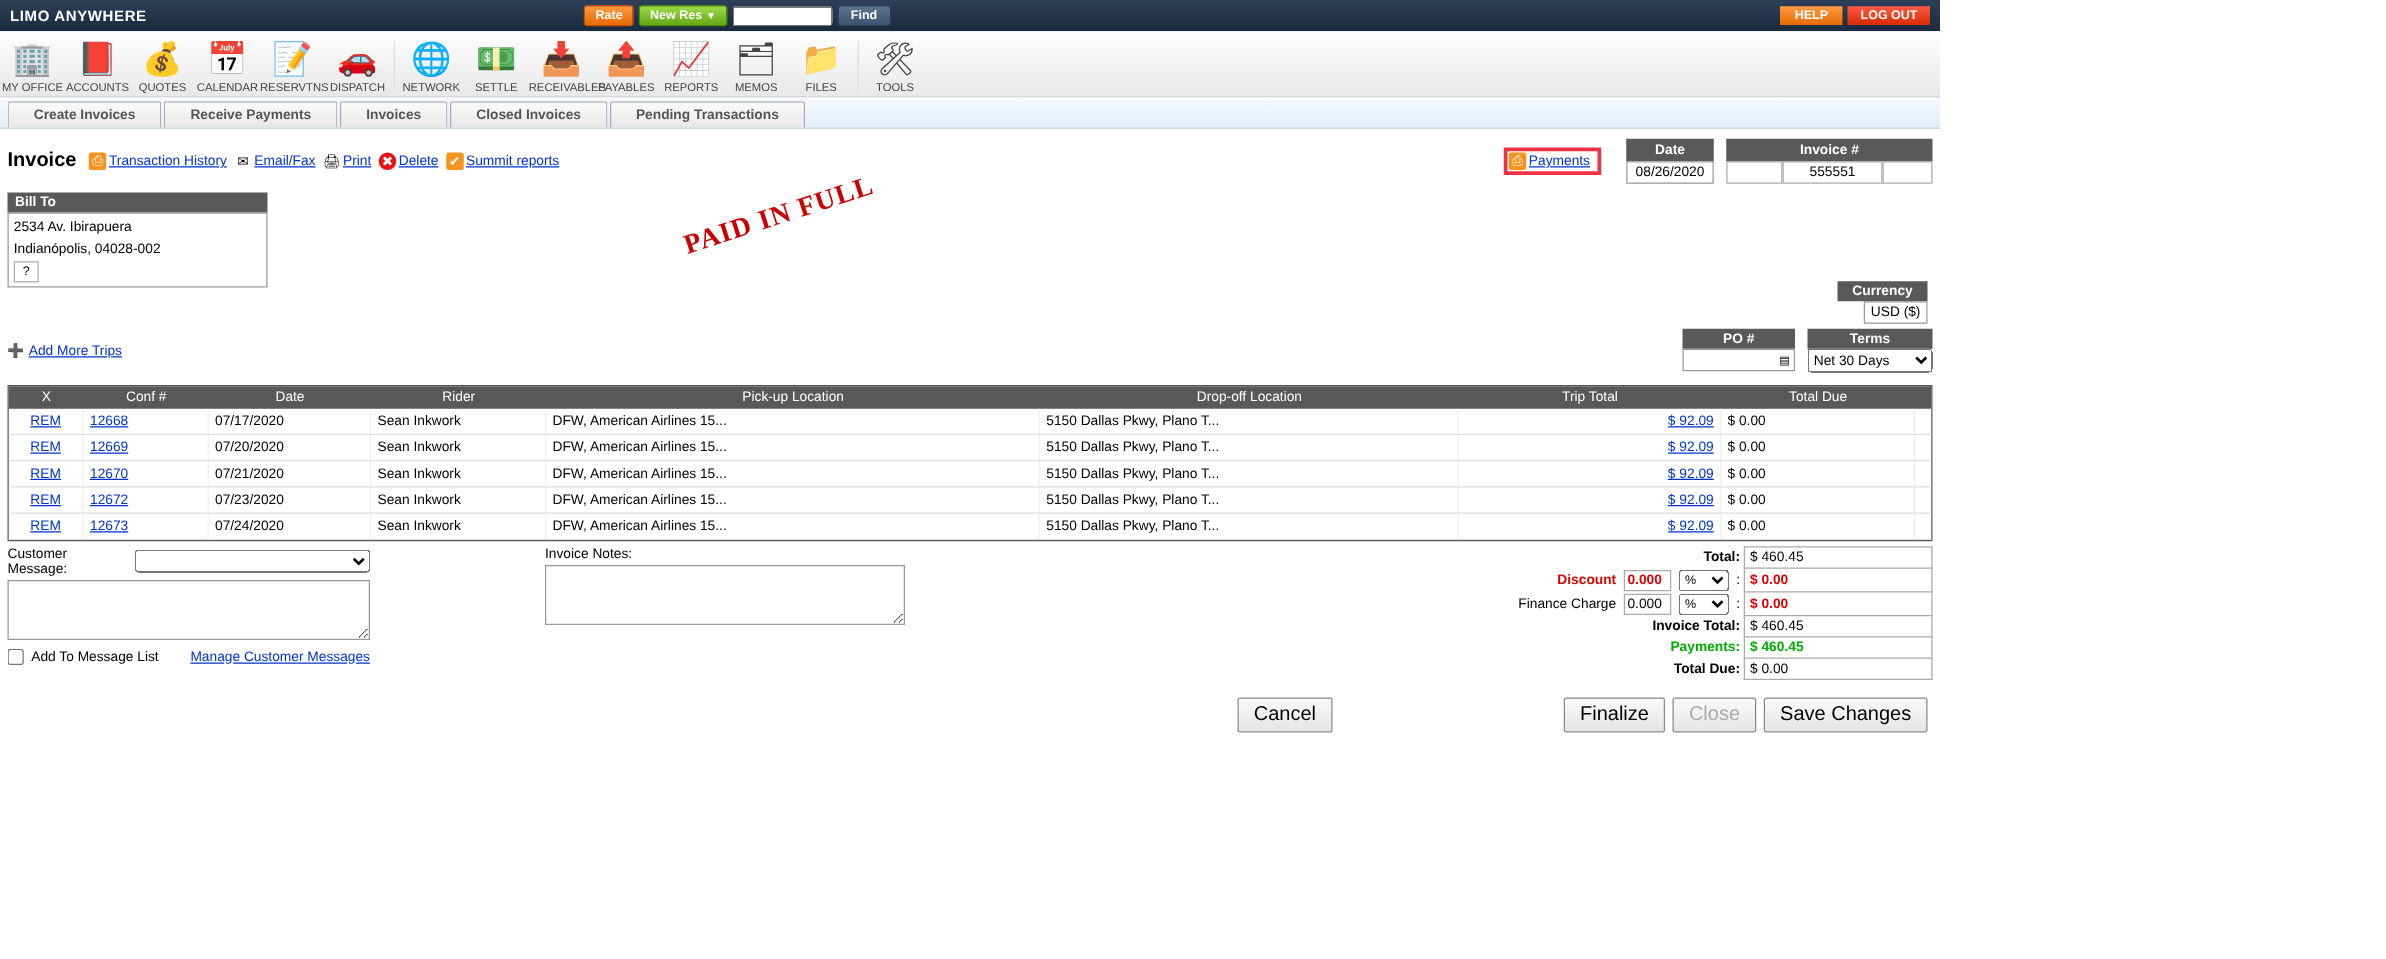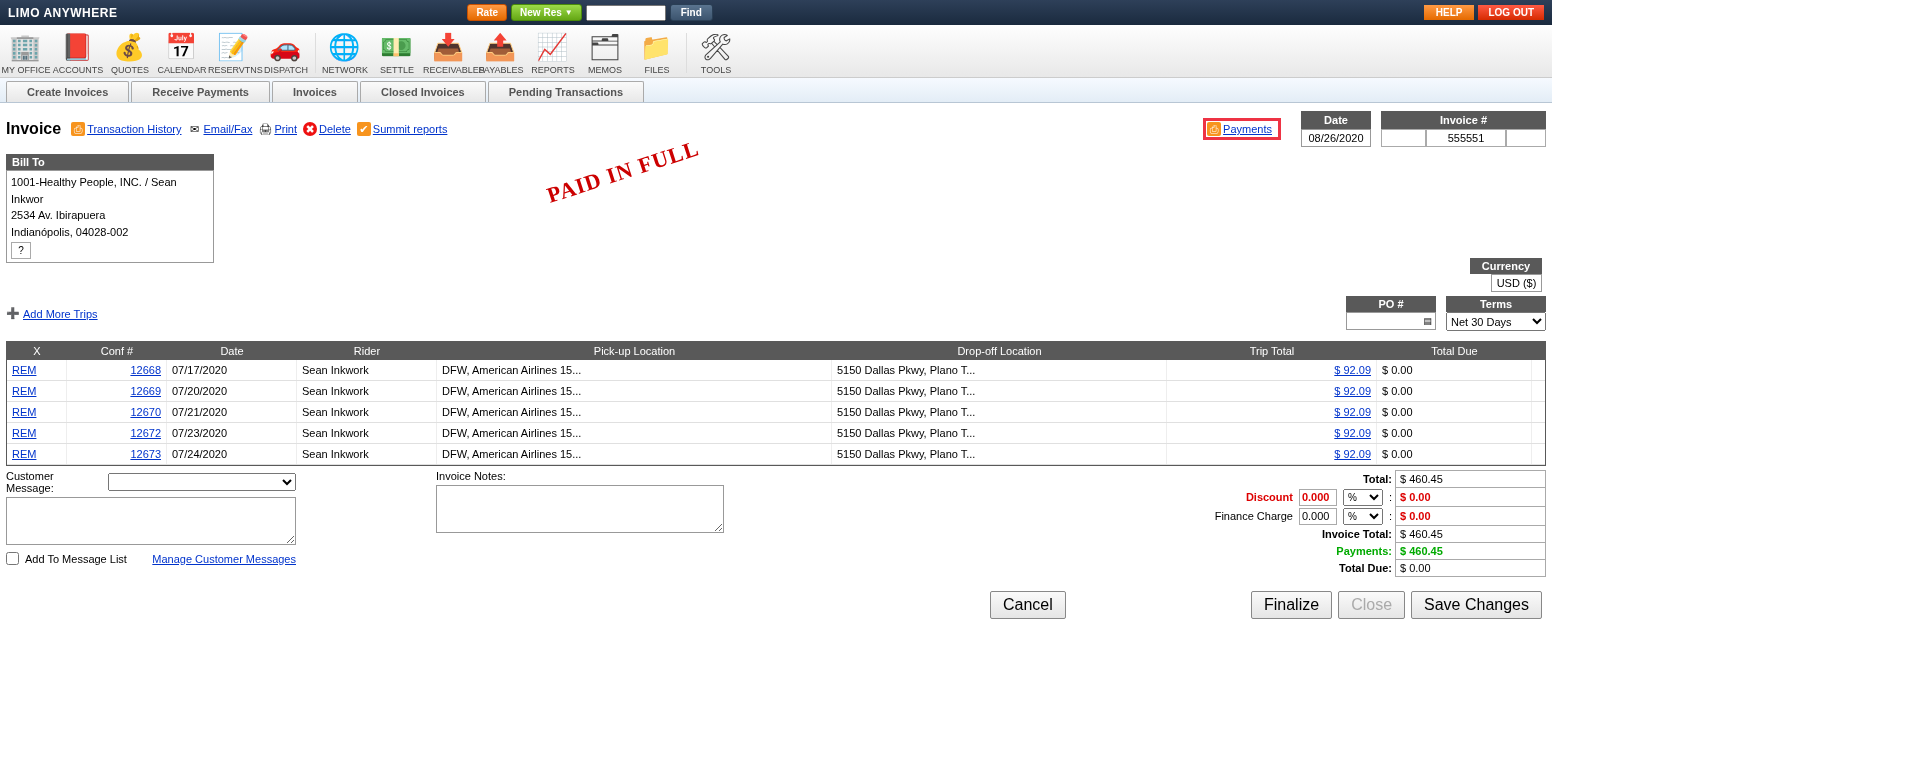--- a/index.html
+++ b/index.html
@@ -73,22 +73,22 @@
 .pobox .hdr, .termsbox .hdr { background:#595959; color:#fff; font-weight:bold; text-align:center; font-size:11px; padding:2px 0; }
 .pobox .val { border:1px solid #999; height:18px; display:flex; justify-content:flex-end; align-items:center; padding:0 3px; font-size:9px; }
 .termsbox select { width:100%; height:19px; font-size:11px; }
 
 
 .datatable { margin: 6px 6px 0 6px; border:1px solid #595959; }
 .datatable .thead { background:#595959; color:#fff; display:flex; font-size:11px; }
 .datatable .thead > div { padding:3px 4px; text-align:center; font-weight:normal; }
 .datatable .tbody .trow { display:flex; border-bottom:1px solid #e0e0e0; }
 .datatable .tbody .trow > div { padding:4px 5px; font-size:11px; overflow:hidden; white-space:nowrap; border-right:1px solid #eee; }
-.col-x { width:60px; }
-.col-conf { width:100px;text-align:right; }
+.col-x { width:60px; text-align:center; }
+.col-conf { width:100px; }
 .col-date { width:130px; }
 .col-rider { width:140px; }
 .col-pick { width:395px; }
 .col-drop { width:335px; }
 .col-trip { width:210px; text-align:right; }
 .col-due { width:155px; }
 .datatable .thead .col-conf,.datatable .thead .col-date,.datatable .thead .col-rider,.datatable .thead .col-pick,.datatable .thead .col-drop,.datatable .thead .col-trip,.datatable .thead .col-due{ }
 
 
 .totals-area { display:flex; padding: 4px 6px; align-items:flex-start; gap:20px; }
@@ -247,21 +247,20 @@
         <div class="empty2"></div>
       </div>
     </div>
   </div>
 </div>
 
 <div class="row2">
   <div class="billto">
     <div class="hdr">Bill To</div>
     <div class="body">
-      <div>1001-Healthy People, INC. / Sean Inkwor</div>
       <div>2534 Av. Ibirapuera</div>
       <div>Indianópolis,  04028-002</div>
       <div class="qbox">?</div>
     </div>
   </div>
   <div class="paidfull">PAID IN FULL</div>
 </div>
 
 <div class="row-currency">
   <div class="currbox">

